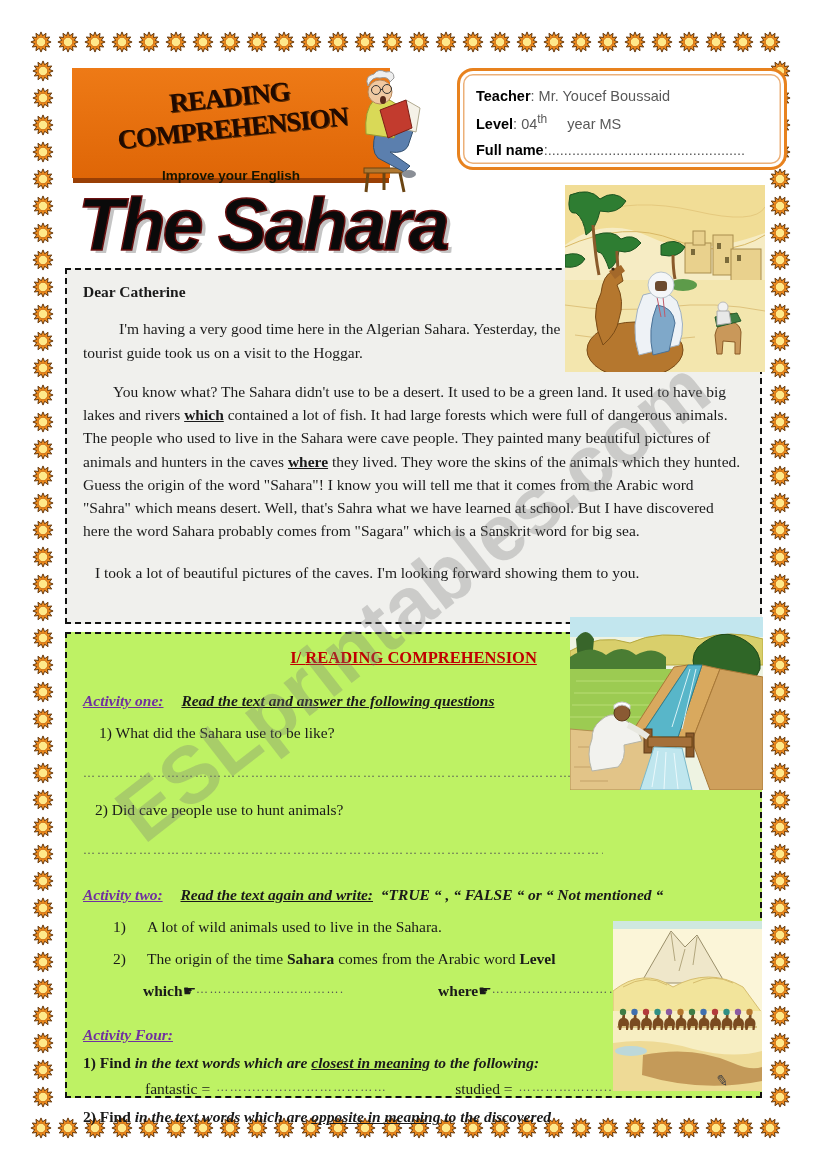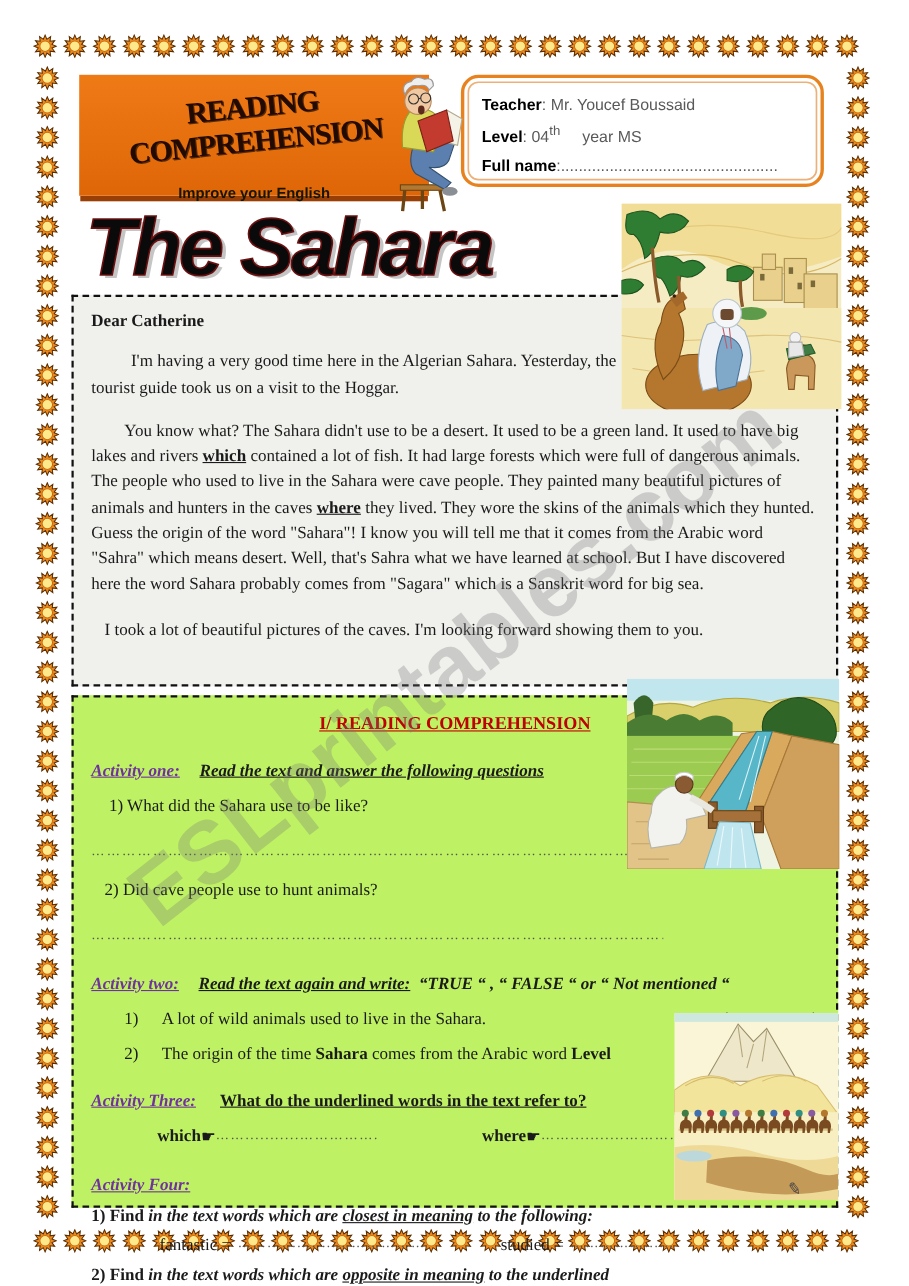--- a/index.html
+++ b/index.html
@@ -14,21 +14,21 @@
           background:linear-gradient(180deg,#ee7a16,#df6607);
           box-shadow:0 6px 0 -1px #993f05;z-index:2;}
   .banner-title{display:block;margin-top:14px;text-align:center;
                 transform:rotate(-6deg);font-weight:bold;font-size:27px;
                 letter-spacing:-1px;color:#210a00;
                 text-shadow:1px 1px 0 #5c2a00;}
   .banner-sub{display:block;margin-top:24px;text-align:center;
               font-family:"Liberation Sans",sans-serif;font-weight:bold;
               font-size:13.5px;color:#151500;}
   
-  .teacher-box{position:absolute;left:419px;top:68px;width:330px;height:102px;
+  .teacher-box{position:absolute;left:457px;top:68px;width:330px;height:102px;
                background:#fff;border:3px solid #e8821e;border-radius:16px;
                box-shadow:inset 0 0 0 3px #fff, inset 0 0 0 4.5px #ecb078;
                padding:12px 16px;box-sizing:border-box;
                font-family:"Liberation Sans",sans-serif;font-size:14.5px;z-index:2;}
   .tline{line-height:1.8;white-space:nowrap;overflow:hidden;}
   .tlabel{font-weight:bold;color:#000;}
   .tvalue{color:#595959;}
   .tvalue sup{font-size:12px;}
   .lvl-post{margin-left:20px;}
   
@@ -755,24 +755,20 @@
       <span class="a2-num">1)</span>
       <span class="a2-text"><span>A lot of wild animals used to live in the Sahara.</span><span class="bword"></span><span></span><span class="bword"></span></span>
       <span class="a2-ans">(……………)</span>
     </div>
     <div class="a2-item">
       <span class="a2-num">2)</span>
       <span class="a2-text"><span>The origin of the time </span><span class="bword">Sahara</span><span> comes from the Arabic word </span><span class="bword">Level</span></span>
       <span class="a2-ans">(……………)</span>
     </div>
 
-    <div class="a3-head">
-      <span class="act-label">Activity Three:</span>
-      <span class="act-instr a3-instr">What do the underlined words in the text refer to?</span>
-    </div>
     <div class="a3-words">
       <span class="a3-w">which</span>
         <span class="hand">☛</span>
       <span class="inline-dots d150">……...........…………….</span>
       <span class="a3-pair2"></span>
       <span class="a3-w">where</span>
         <span class="hand">☛</span>
       <span class="inline-dots d150">……...........…………….</span>
     </div>
 
@@ -783,21 +779,21 @@
       <span>1) </span><span>Find </span><span class="it">in the text words which are </span><span class="itu">closest in meaning</span><span class="it"> to the following:</span>
     </div>
     <div class="a4-pair">
       <span class="pair-label">fantastic =</span>
       <span class="inline-dots d170">……..............………………</span>
       <span class="a4-gap"></span>
       <span class="pair-label">studied =</span>
       <span class="inline-dots d110">……………......</span>
     </div>
     <div class="a4-q">
-      <span>2) </span><span>Find </span><span class="it">in the text words which are </span><span class="itu">opposite in meaning</span><span class="it"> to the underlined</span>
+      <span>2) </span><span>Find </span><span class="it">in the text words which are </span><span class="itu">opposite in meaning</span><span class="it"> to the discovered</span>
     </div>
 
   </div>
 
   <svg id="oasis-illus" class="illus" viewBox="0 0 193 173">
     <rect width="193" height="173" fill="#eef3e2"></rect>
     <rect width="193" height="20" fill="#c2e6ee"></rect>
     <path d="M0 34 q30 -18 60 -8 q30 -14 70 -4 q30 -10 63 0 L193 48 L0 48z" fill="#d9cf6b" stroke="#b5a83f"></path>
     <path d="M6 22 q10 -14 18 0 l-2 22 -14 0z" fill="#38652a"></path>
     <path d="M0 40 q20 -14 36 -2 q16 -12 30 0 q18 -10 30 2 L96 56 L0 56z" fill="#4a7d33"></path>

